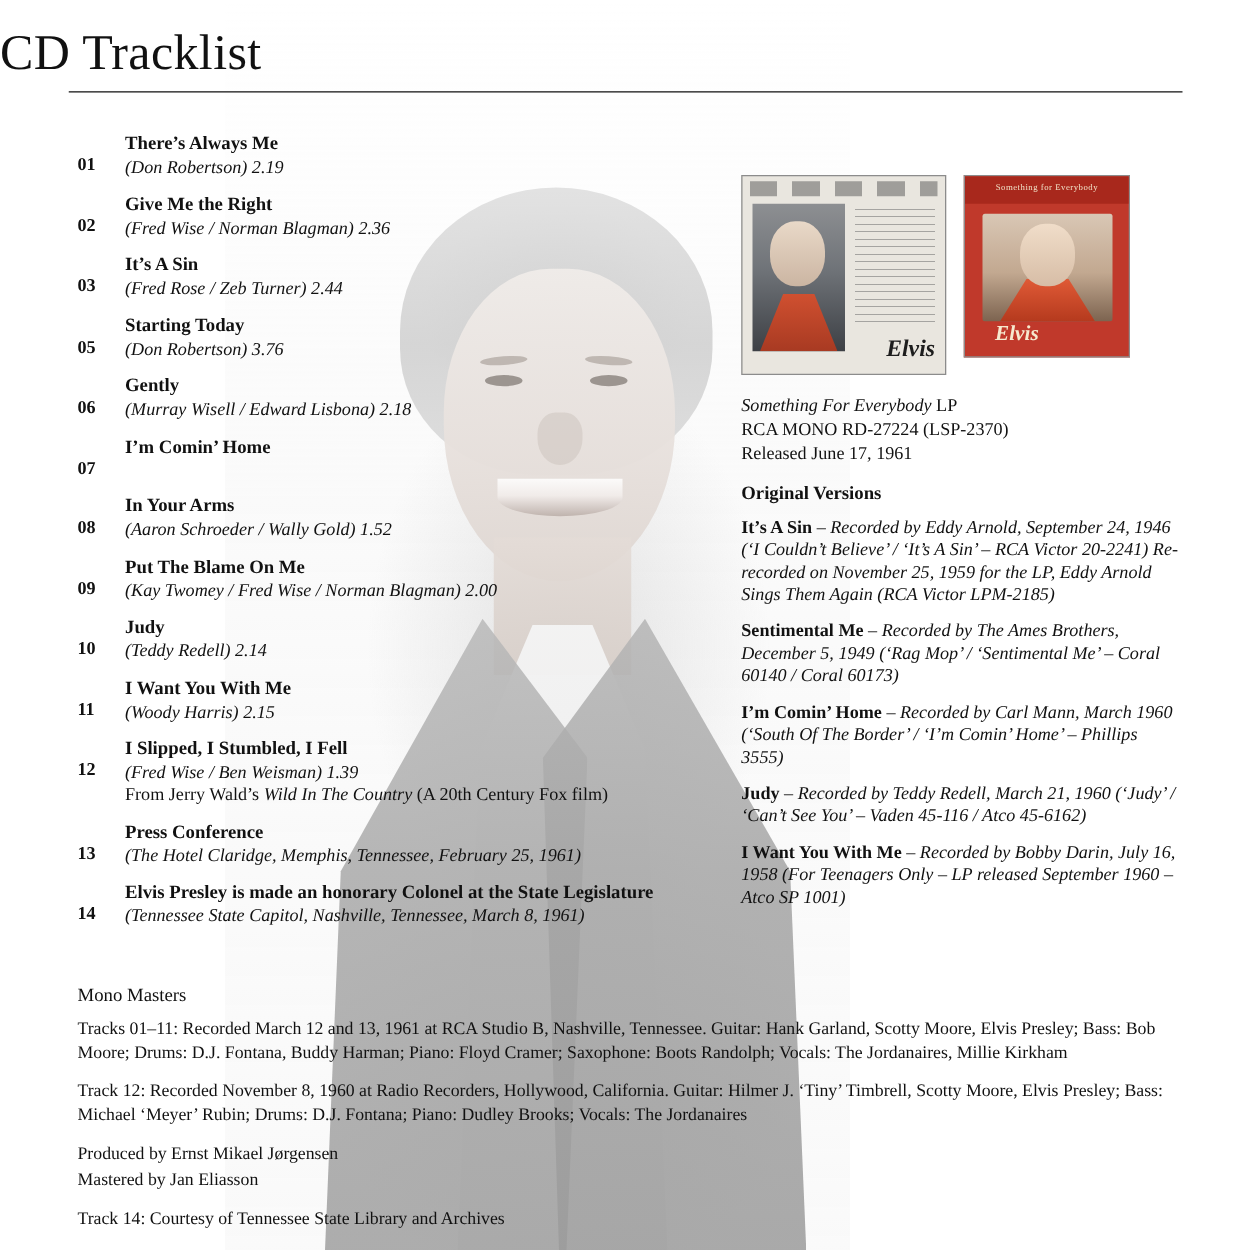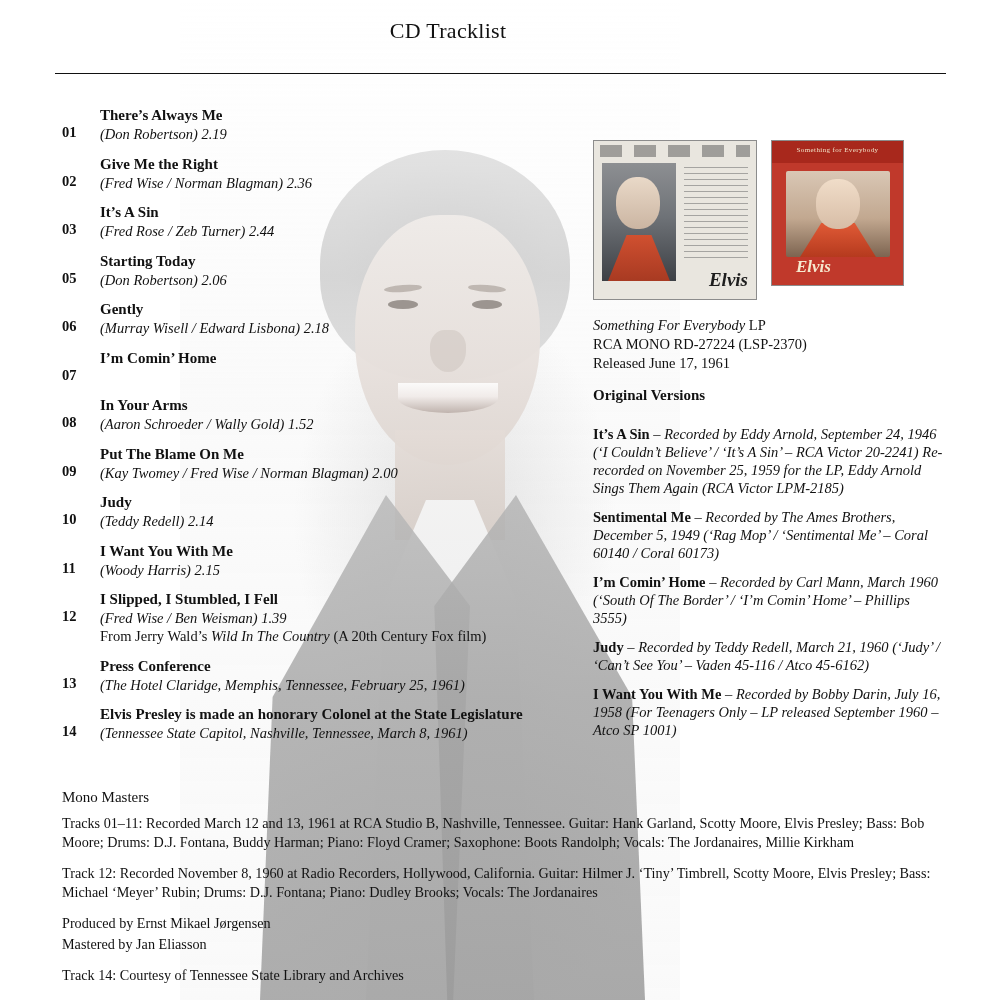--- a/index.html
+++ b/index.html
@@ -121,22 +121,22 @@
     border-radius: 40% 40% 50% 50%;
     background: rgba(200,190,185,.45);
   }
 
   
   .doc-title {
     position: absolute;
     top: 18px;
     left: 0;
     width: 896px;
-    text-align: center;
-    font-size: 22px;
+    text-align: left;
+    font-size: 40px;
     letter-spacing: .3px;
     z-index: 3;
   }
   .rule {
     position: absolute;
     left: 55px;
     top: 73px;
     width: 891px;
     height: 1px;
     background: #111;
@@ -307,21 +307,21 @@
   .lp-info {
     font-size: 14.5px;
     line-height: 19px;
     margin-bottom: 14px;
   }
   .lp-info .it { font-style: italic; }
 
   .orig-head {
     font-weight: bold;
     font-size: 15px;
-    margin-bottom: 21px;
+    margin-bottom: 9px;
   }
   .orig-item {
     font-size: 14.5px;
     line-height: 18px;
     margin-bottom: 11px;
     font-style: italic;
   }
   .orig-item b {
     font-style: normal;
     font-weight: bold;
@@ -393,21 +393,21 @@
       <div class="track-title">It’s A Sin</div>
       <div class="track-credit">(Fred Rose / Zeb Turner) 2.44</div>
     </div>
   </div>
 
 
   <div class="track">
     <div class="track-num">05</div>
     <div class="track-body">
       <div class="track-title">Starting Today</div>
-      <div class="track-credit">(Don Robertson) 2.06</div>
+      <div class="track-credit">(Don Robertson) 3.76</div>
     </div>
   </div>
 
   <div class="track">
     <div class="track-num">06</div>
     <div class="track-body">
       <div class="track-title">Gently</div>
       <div class="track-credit">(Murray Wisell / Edward Lisbona) 2.18</div>
     </div>
   </div>

